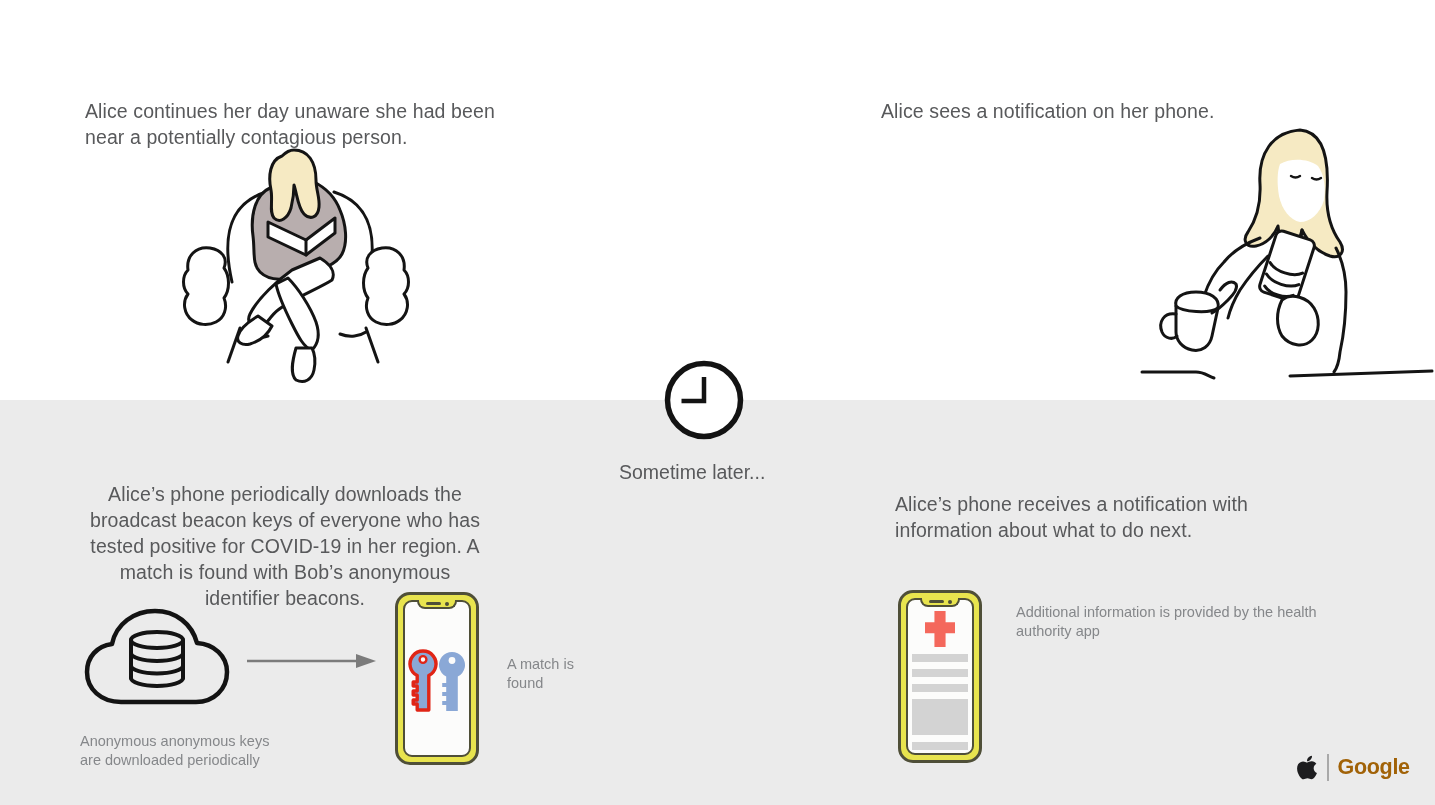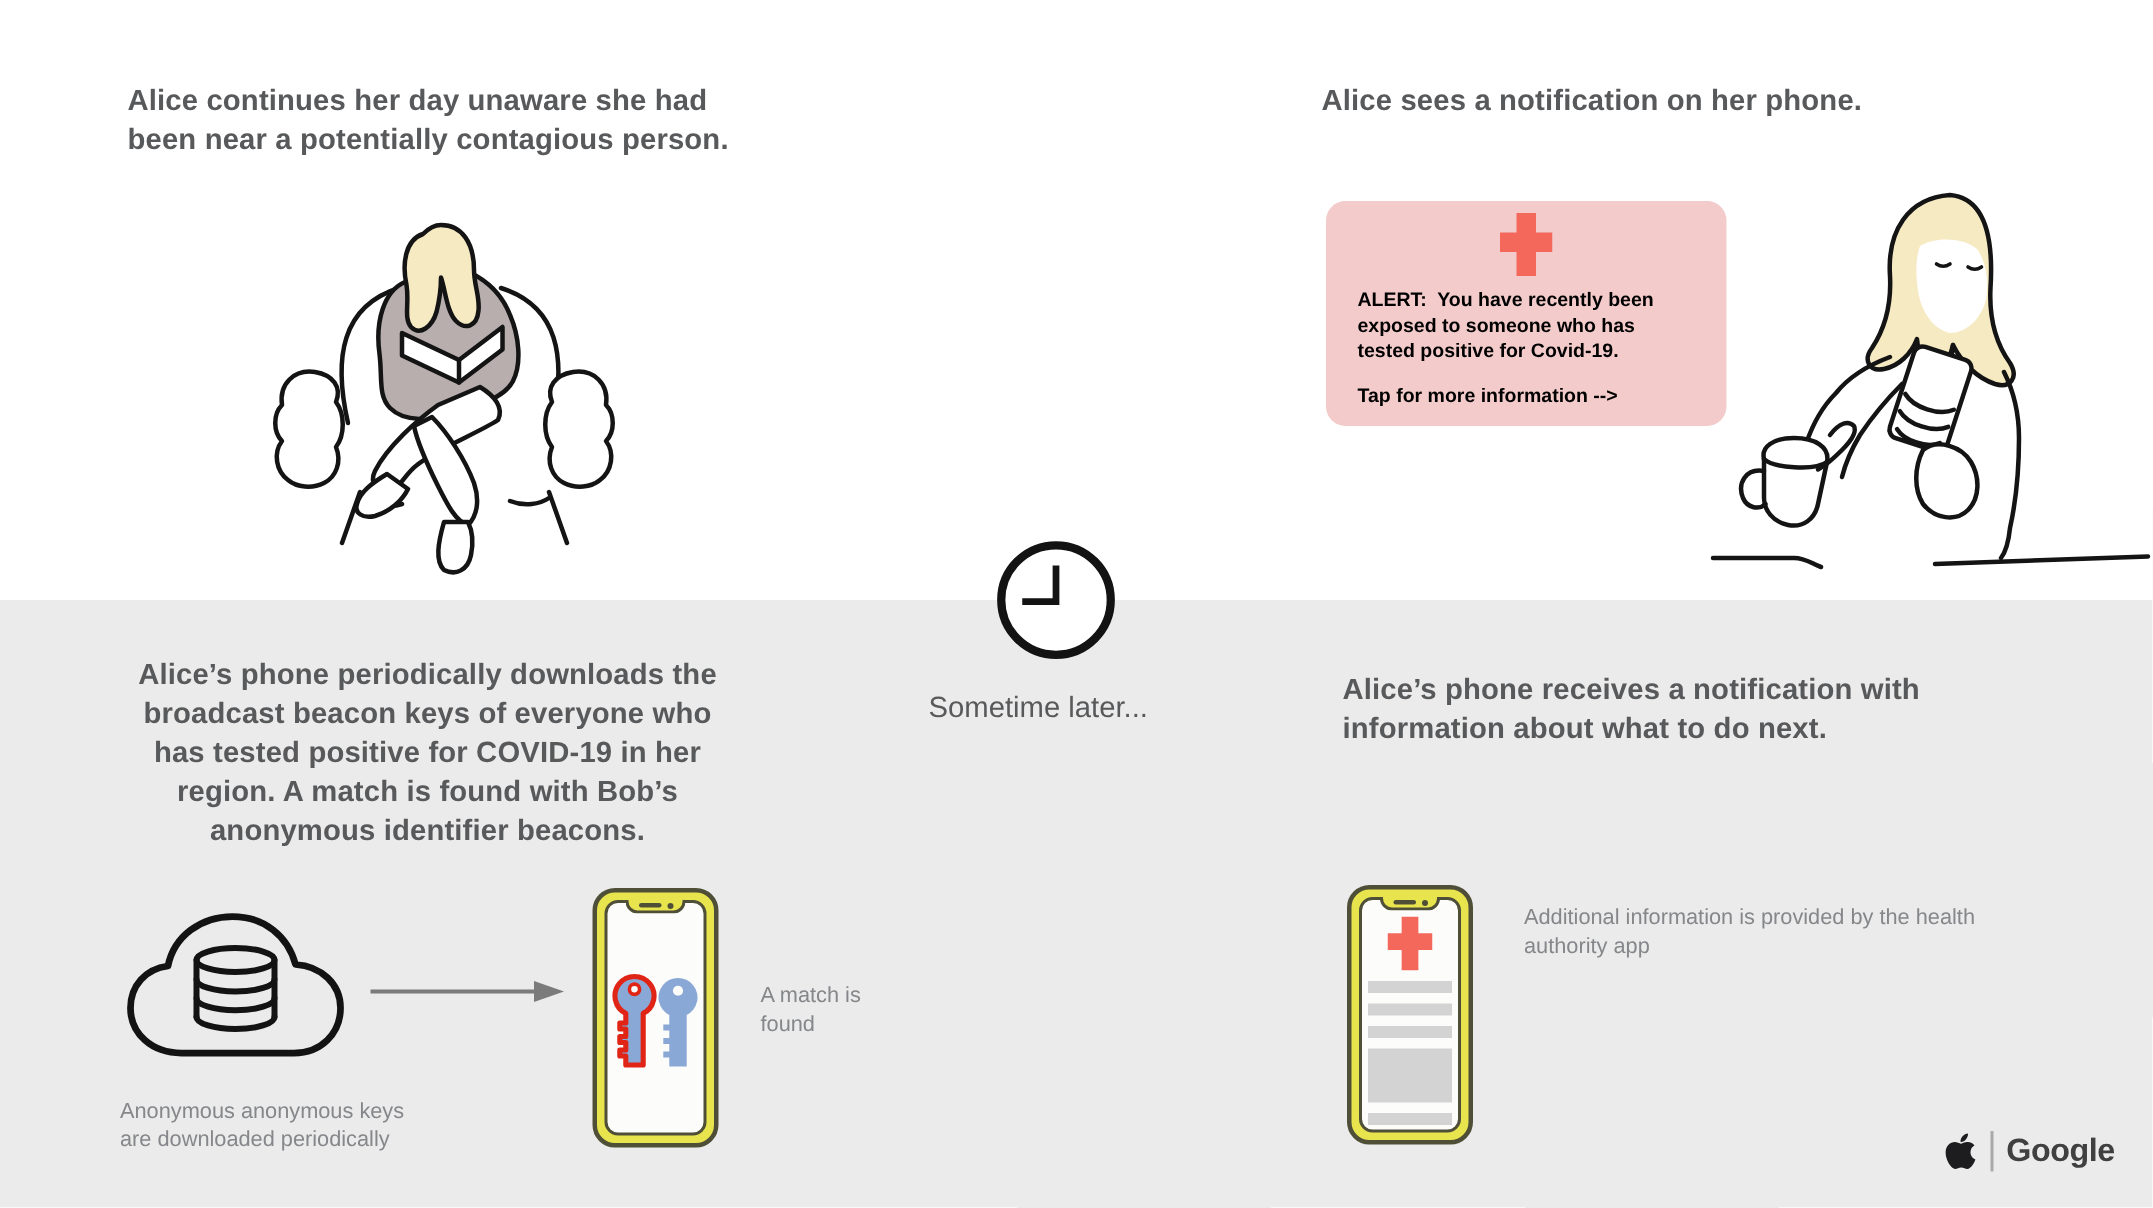--- a/index.html
+++ b/index.html
@@ -4,22 +4,22 @@
 <style>
   html,body{margin:0;padding:0;background:#fff;}
   .canvas{
     position:relative; width:1435px; height:805px; overflow:hidden;
     font-family:"Liberation Sans", sans-serif; background:#ffffff;
   }
   .band-top{position:absolute;left:0;top:0;width:1435px;height:400px;background:#ffffff;}
   .band-bottom{position:absolute;left:0;top:400px;width:1435px;height:405px;background:#ebebeb;}
 
   .heading{
-    position:absolute; font-weight:bold; color:#58595b;
-    font-size:19.5px; line-height:26px; letter-spacing:0.1px;
+    position:absolute; font-weight:normal; color:#58595b;
+    font-size:19.5px; line-height:26px; letter-spacing:0.1px;margin-top:44px;
   }
   .caption{
     position:absolute; color:#85878a; font-size:14.5px; line-height:19px;
   }
 
   
   .alert-card{
     position:absolute; left:884px; top:134px; width:267px; height:150px;
     background:#f2cbca; border-radius:13px; box-sizing:border-box;
     padding:8px 21px 0 21px; text-align:left;
@@ -56,21 +56,21 @@
   .keys-wrap{position:absolute; left:1px; top:46px;}
 
   .sometime{position:absolute; left:619px; top:461px; font-weight:normal;
     color:#58595b; font-size:19.5px;}
 
   .footer{
     position:absolute; left:1296px; top:751px; height:32px;
     display:flex; align-items:center; gap:9px;
   }
   .footer-divider{width:1.5px; height:27px; background:#a9a9a9;}
-  .google-word{font-size:21.5px; font-weight:600; color:#404040; letter-spacing:-0.3px;}
+  .google-word{font-size:21.5px; font-weight:600; color:#a16207; letter-spacing:-0.3px;}
   .abs{position:absolute;}
 </style>
 </head>
 <body>
 
 <div class="canvas">
   <div class="band-top"></div>
   <div class="band-bottom"></div>
 
   <div class="heading" style="left:85px; top:54px; width:410px;">Alice continues her day unaware she had been near a potentially contagious person.</div>
@@ -98,27 +98,20 @@
 
       <path fill="#ffffff" d="M 150,128 C 160,134 166,142 162,150 C 150,158 120,170 108,180 C 100,186 96,196 90,198 C 82,200 76,192 80,184 C 88,168 108,150 122,140 Z"></path>
       <path fill="#ffffff" d="M 118,148 C 128,158 140,176 146,192 C 150,204 148,214 142,220 C 134,218 128,206 122,194 C 114,178 108,164 106,154 Z"></path>
       <path fill="#ffffff" d="M 126,218 C 122,232 120,244 126,250 C 134,254 142,250 144,240 C 146,230 144,222 142,218 Z"></path>
       <path fill="#ffffff" d="M 88,186 C 78,192 70,198 68,206 C 66,212 72,216 80,214 C 90,211 98,204 102,196 Z"></path>
     </g>
   </svg>
 
   <div class="heading" style="left:881px; top:54px; width:480px;">Alice sees a notification on her phone.</div>
 
-  <div class="alert-card">
-    <svg class="alert-cross" width="35" height="42" viewBox="0 0 35 42">
-      <path d="M 11,0 H 24 V 13 H 35 V 26 H 24 V 42 H 11 V 26 H 0 V 13 H 11 Z" fill="#f4685c"></path>
-    </svg>
-    <p class="alert-msg">ALERT:  You have recently been exposed to someone who has tested positive for Covid-19.</p>
-    <p class="alert-cta">Tap for more information --&gt;</p>
-  </div>
 
   <svg class="abs" style="left:1140px; top:120px;" width="295" height="280" viewBox="0 0 295 280">
     <g fill="none" stroke="#141414" stroke-width="3" stroke-linecap="round" stroke-linejoin="round">
 
       <path fill="#f6eac3" d="M 160,10 C 132,12 118,34 120,64 C 121,84 116,100 108,112 C 102,120 106,128 116,126 C 126,124 134,116 138,106 C 140,118 139,132 136,142 C 144,148 154,146 158,136 C 160,128 161,118 162,110 C 168,122 178,132 190,136 C 200,139 206,132 200,122 C 190,108 186,92 187,72 C 189,40 184,12 160,10 Z"></path>
 
       <path fill="#ffffff" stroke="none" d="M 140,44 C 150,38 168,38 178,46 C 184,54 186,68 184,80 C 180,94 170,102 160,102 C 150,100 142,90 139,76 C 137,64 137,52 140,44 Z"></path>
       <path stroke-width="2.4" d="M 151,56 C 154,58 157,58 160,56"></path>
       <path stroke-width="2.4" d="M 172,58 C 175,60 178,60 181,58"></path>
 

